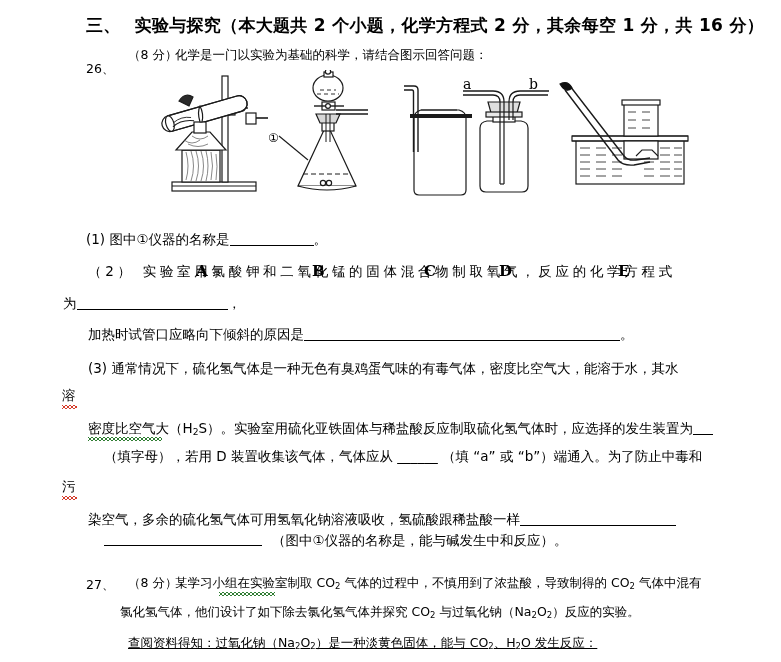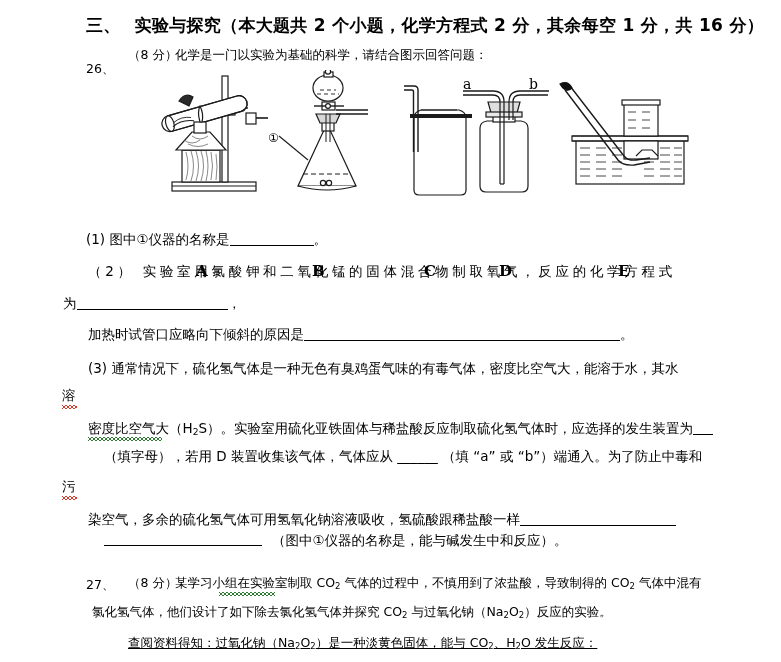--- a/index.html
+++ b/index.html
@@ -341,17 +341,17 @@
   </div>
 
   <div class="ul-blank" style="left:104px; top:545px; width:158px;"></div>
   <div class="tline" style="left:272px; top:534px;">（图中①仪器的名称是，能与碱发生中和反应）。</div>
 
   <div class="qnum" style="left:86px; top:577px;">27、</div>
   <div class="tline" style="left:128px; top:577px; font-size:12.5px;">（8 分）</div>
   <div class="tline" style="left:175px; top:577px; font-size:12.5px;">某学习小组在实验室制取 CO<sub>2</sub> 气体的过程中，不慎用到了浓盐酸，导致制得的 CO<sub>2</sub> 气体中混有</div>
   <div class="sq-green" style="left:219px; top:592px; width:56px;"></div>
 
-  <div class="tline" style="left:92px; top:606px; font-size:12.5px;">氯化氢气体，他们设计了如下除去氯化氢气体并探究 CO<sub>2</sub> 与过氧化钠（Na<sub>2</sub>O<sub>2</sub>）反应的实验。</div>
+  <div class="tline" style="left:120px; top:606px; font-size:12.5px;">氯化氢气体，他们设计了如下除去氯化氢气体并探究 CO<sub>2</sub> 与过氧化钠（Na<sub>2</sub>O<sub>2</sub>）反应的实验。</div>
 
   <div class="tline" style="left:128px; top:637px; font-size:12.5px; text-decoration:underline;text-align:center;">查阅资料得知：过氧化钠（Na<sub>2</sub>O<sub>2</sub>）是一种淡黄色固体，能与 CO<sub>2</sub>、H<sub>2</sub>O 发生反应：</div>
 
 </div>
 
 </body></html>

